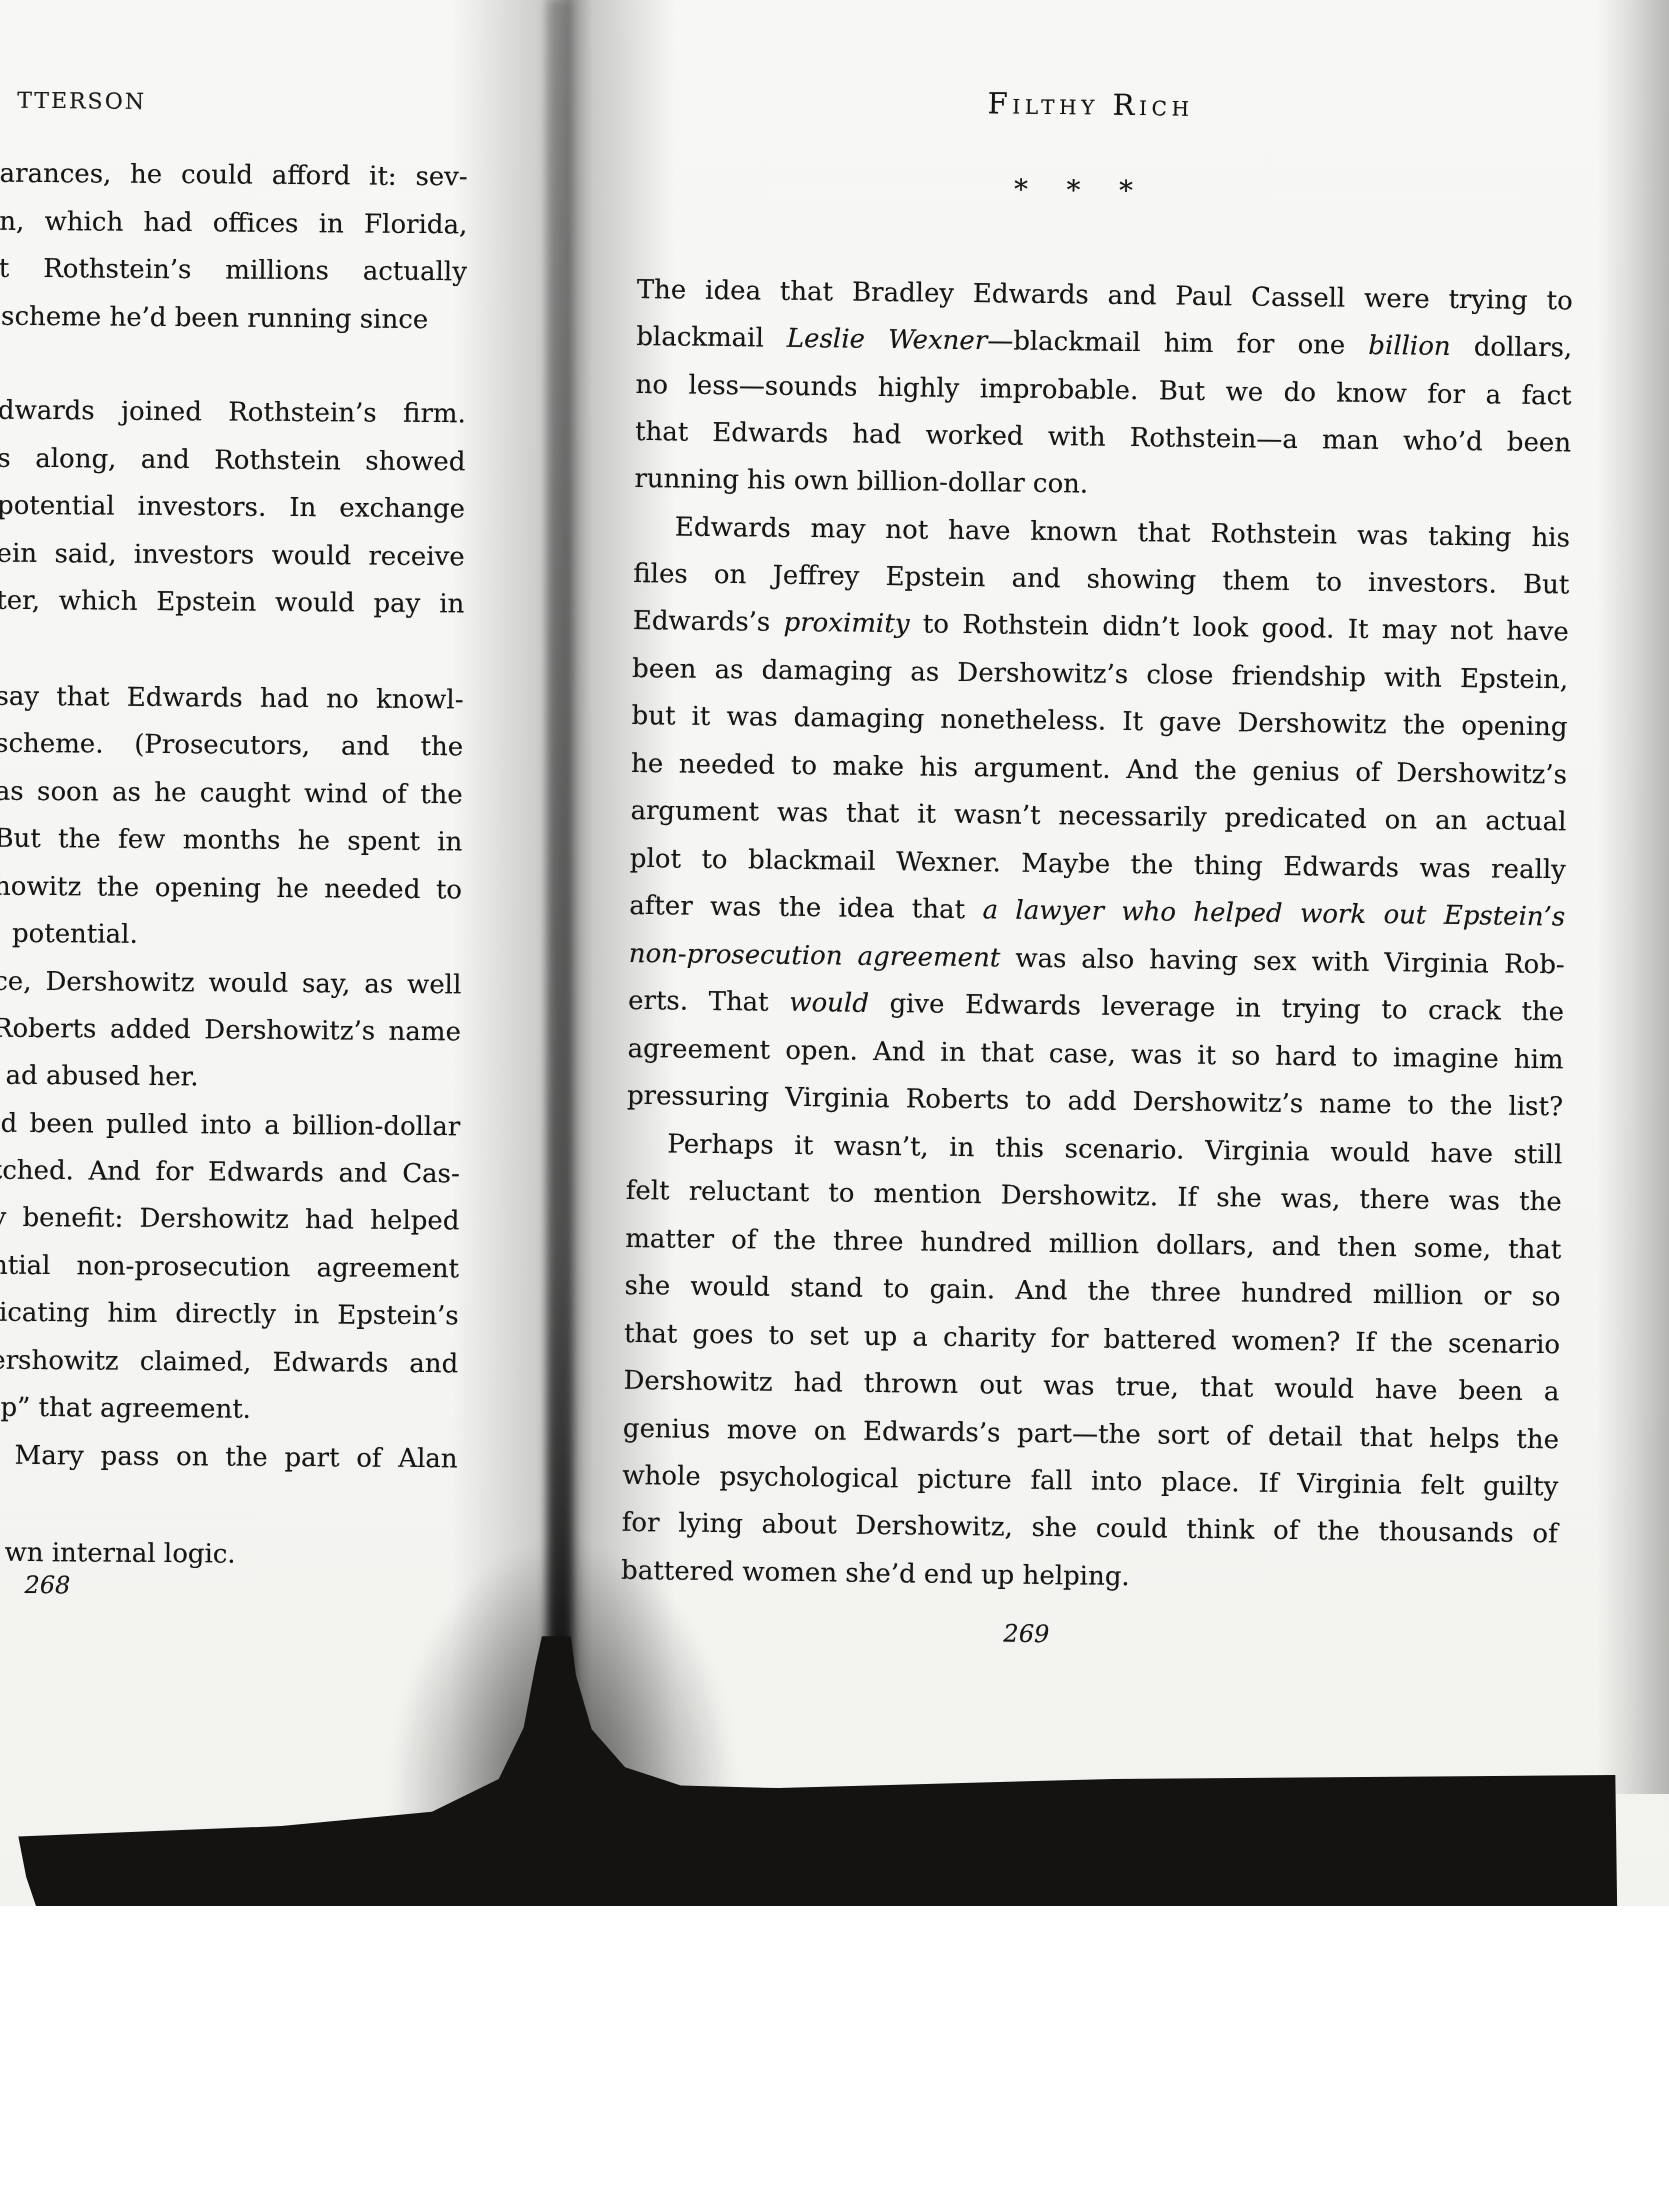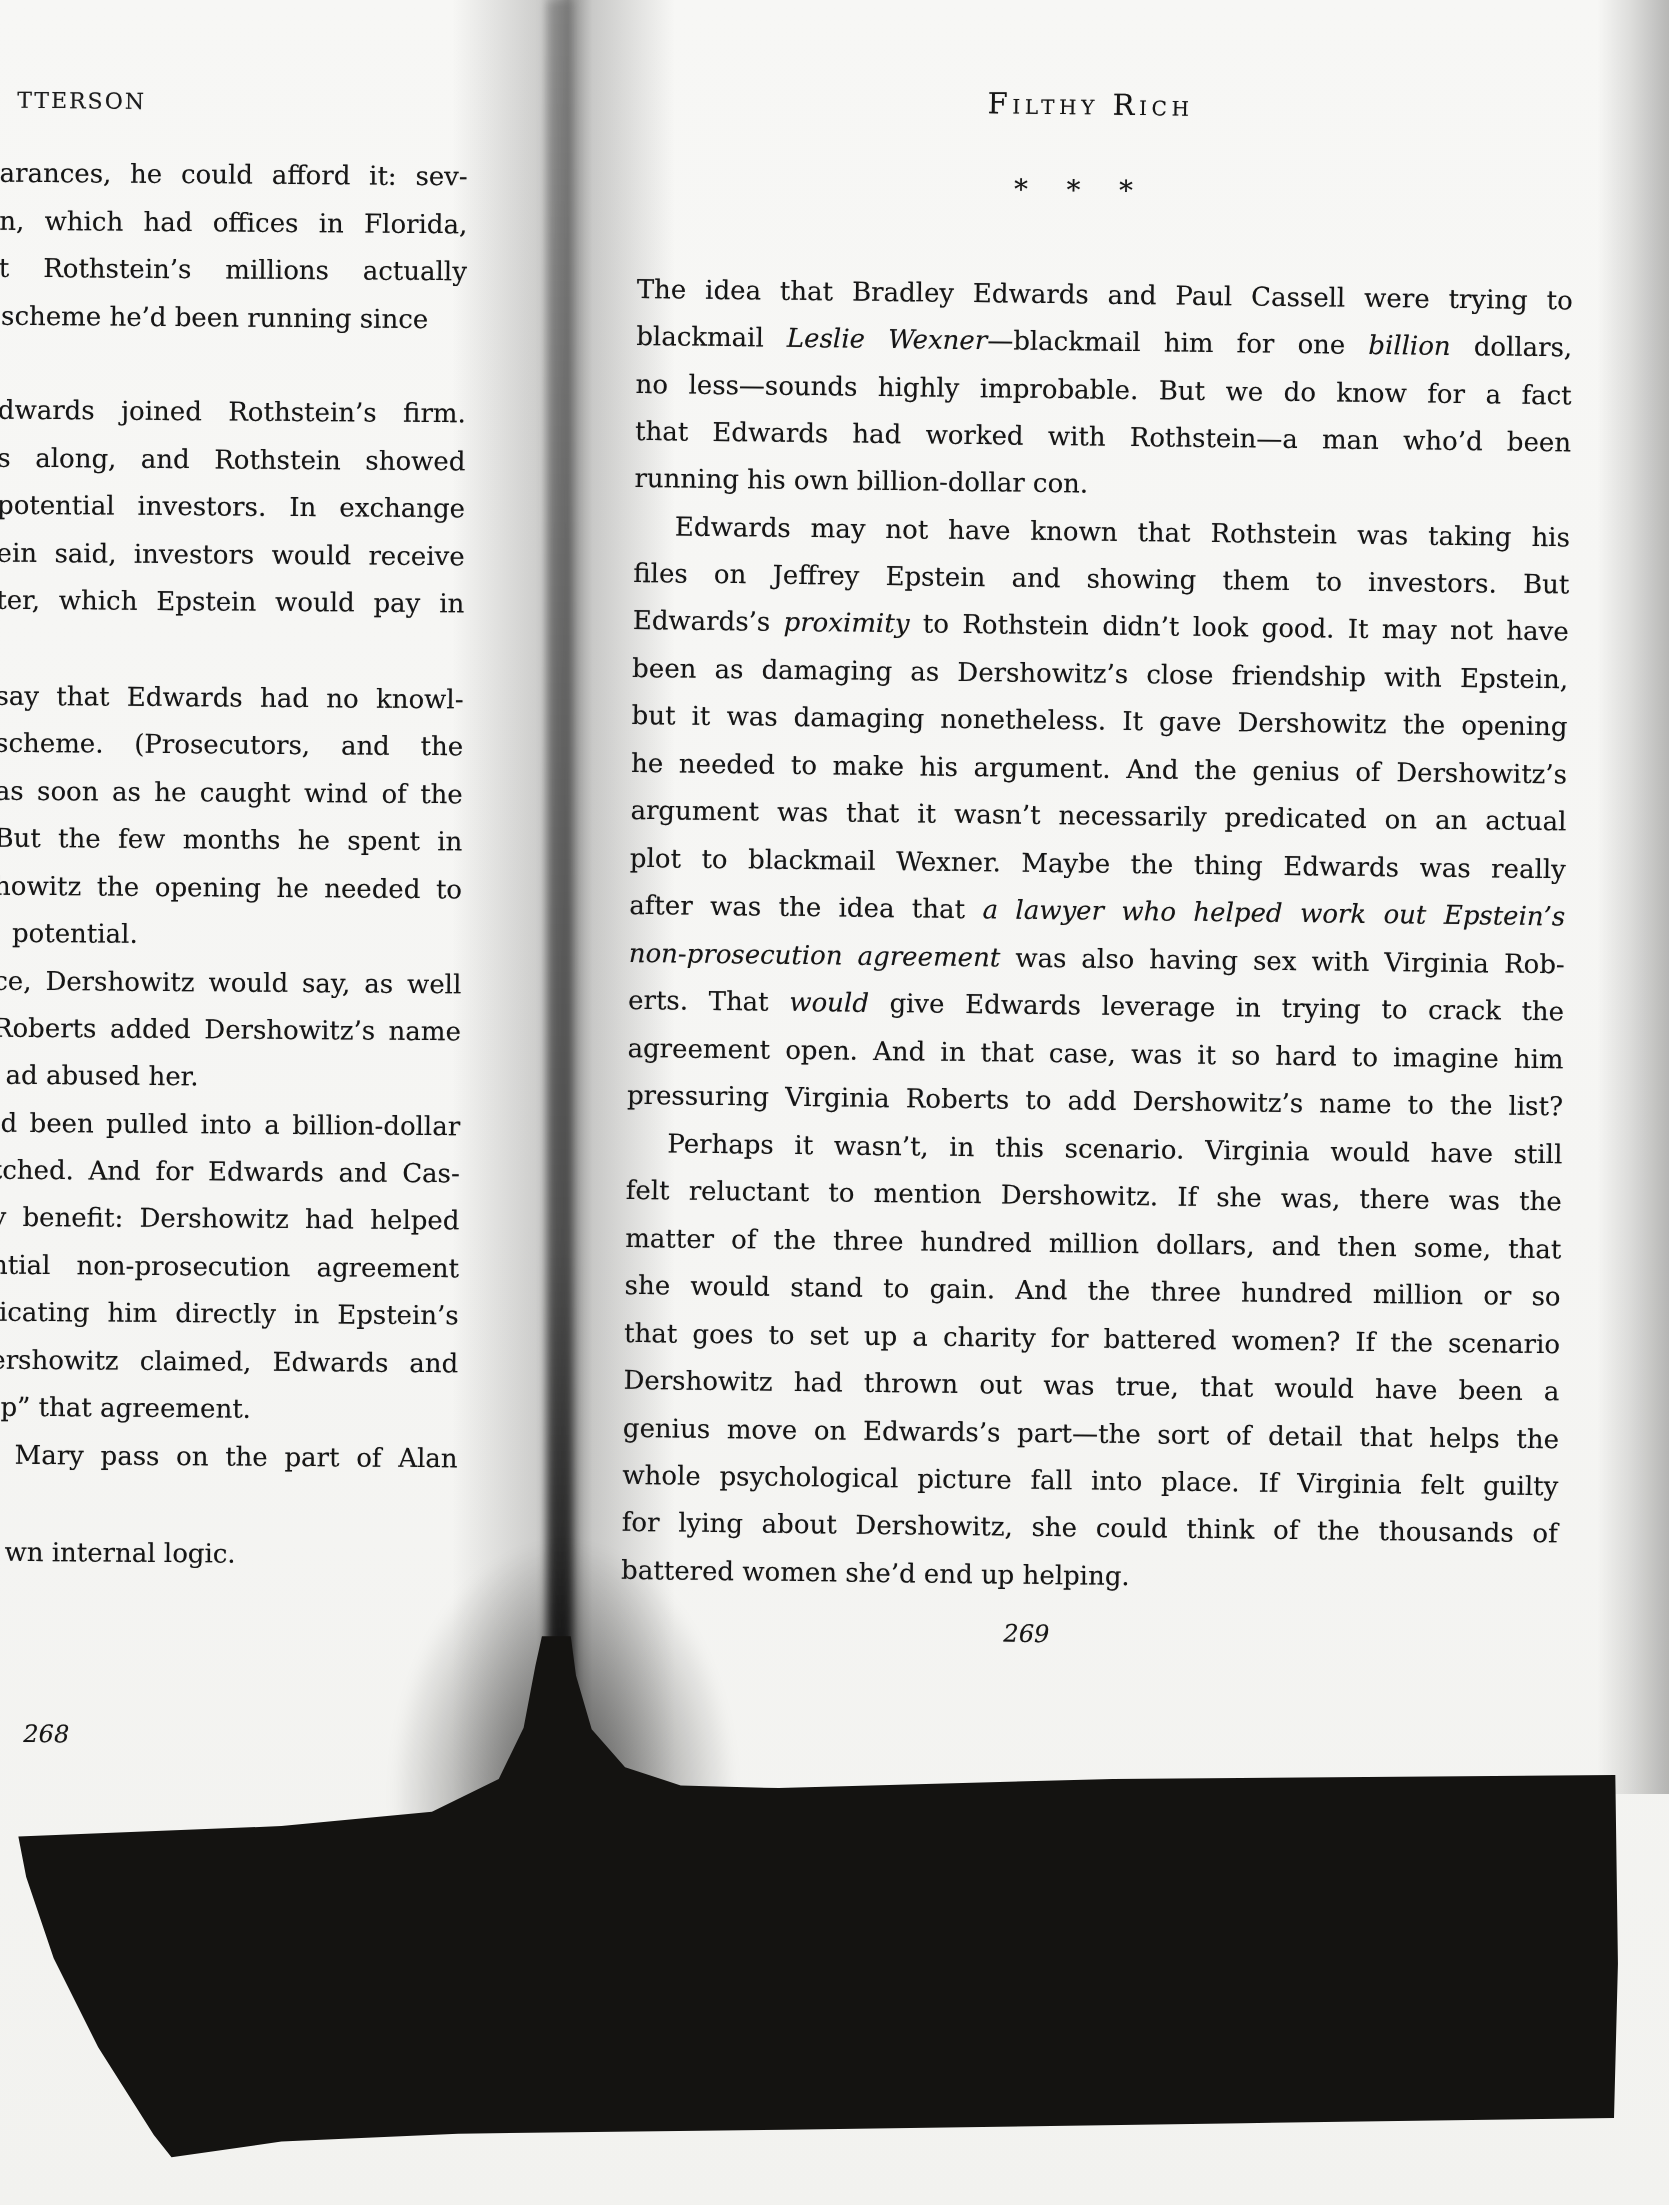--- a/index.html
+++ b/index.html
@@ -1,17 +1,17 @@
 <!DOCTYPE html>
 <html style="font-size:10.5px"><head>
 <meta charset="utf-8">
 <style>
   html,body{margin:0;padding:0;background:#ffffff;}
   .scan{
-    position:relative;width:1669px;height:2205px;overflow:hidden;
+    position:relative;width:1669px;height:1906px;overflow:hidden;
     background:linear-gradient(180deg,#f7f7f5 0%,#f5f5f3 55%,#f2f2ef 100%);
     font-family:"DejaVu Serif",serif;color:#161616;
   }
   .ink{text-shadow:0 0 0.7px rgba(25,25,25,0.45);}
   
   .gutter{position:absolute;top:0;left:452px;width:223px;height:1813px;
     background:linear-gradient(to right,rgba(100,100,100,0) 0%,rgba(95,95,95,0.28) 40%,rgba(55,55,55,0.55) 52%,rgba(95,95,95,0.30) 63%,rgba(110,110,110,0) 100%);}
   .gutter-core{position:absolute;top:0;left:547px;width:26px;height:1767px;
     background:linear-gradient(to bottom,rgba(90,90,90,0.40) 0%,rgba(45,45,45,0.70) 70%,rgba(10,10,10,0.95) 100%);
     filter:blur(4.6px);}
@@ -79,21 +79,21 @@
     <div class="ll" style="top:1108px">’d been pulled into a billion-dollar</div>
     <div class="ll" style="top:1155px">tched. And for Edwards and Cas-</div>
     <div class="ll" style="top:1202px">y benefit: Dershowitz had helped</div>
     <div class="ll" style="top:1250px">ntial non-prosecution agreement</div>
     <div class="ll" style="top:1297px">licating him directly in Epstein’s</div>
     <div class="ll" style="top:1345px">ershowitz claimed, Edwards and</div>
     <div class="ll short" style="top:1392px;left:10.5px">p” that agreement.</div>
     <div class="ll" style="top:1440px">l Mary pass on the part of Alan</div>
     <div class="ll short" style="top:1537px;left:15.7px">wn internal logic.</div>
 
-    <div class="folio" style="top:1720px;left:36px">268</div>
+    <div class="folio" style="top:1571px;left:36px">268</div>
   </div>
 
   <div class="right-page ink">
     <div class="hdr-right">Filthy Rich</div>
     <div class="separator">* * *</div>
 
     <div class="rl" style="top:274px"><span>The idea that Bradley Edwards and Paul Cassell were trying to</span></div>
     <div class="rl" style="top:321px"><span>blackmail </span><span class="it">Leslie Wexner</span><span>—blackmail him for one </span><span class="it">billion</span><span> dollars,</span></div>
     <div class="rl" style="top:369px"><span>no less—sounds highly improbable. But we do know for a fact</span></div>
     <div class="rl" style="top:416px"><span>that Edwards had worked with Rothstein—a man who’d been</span></div>

